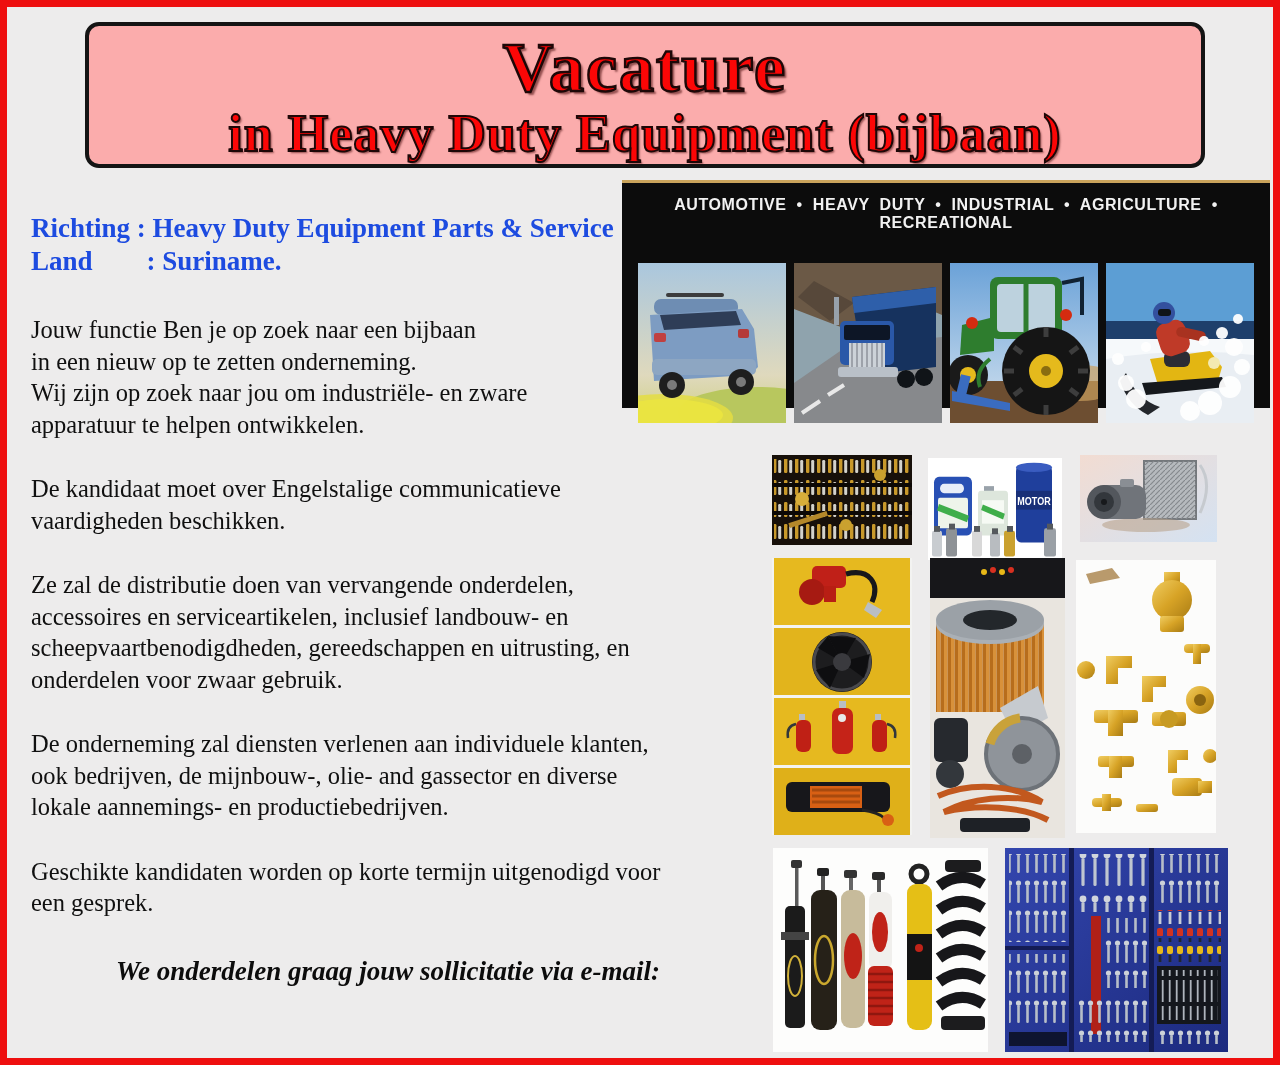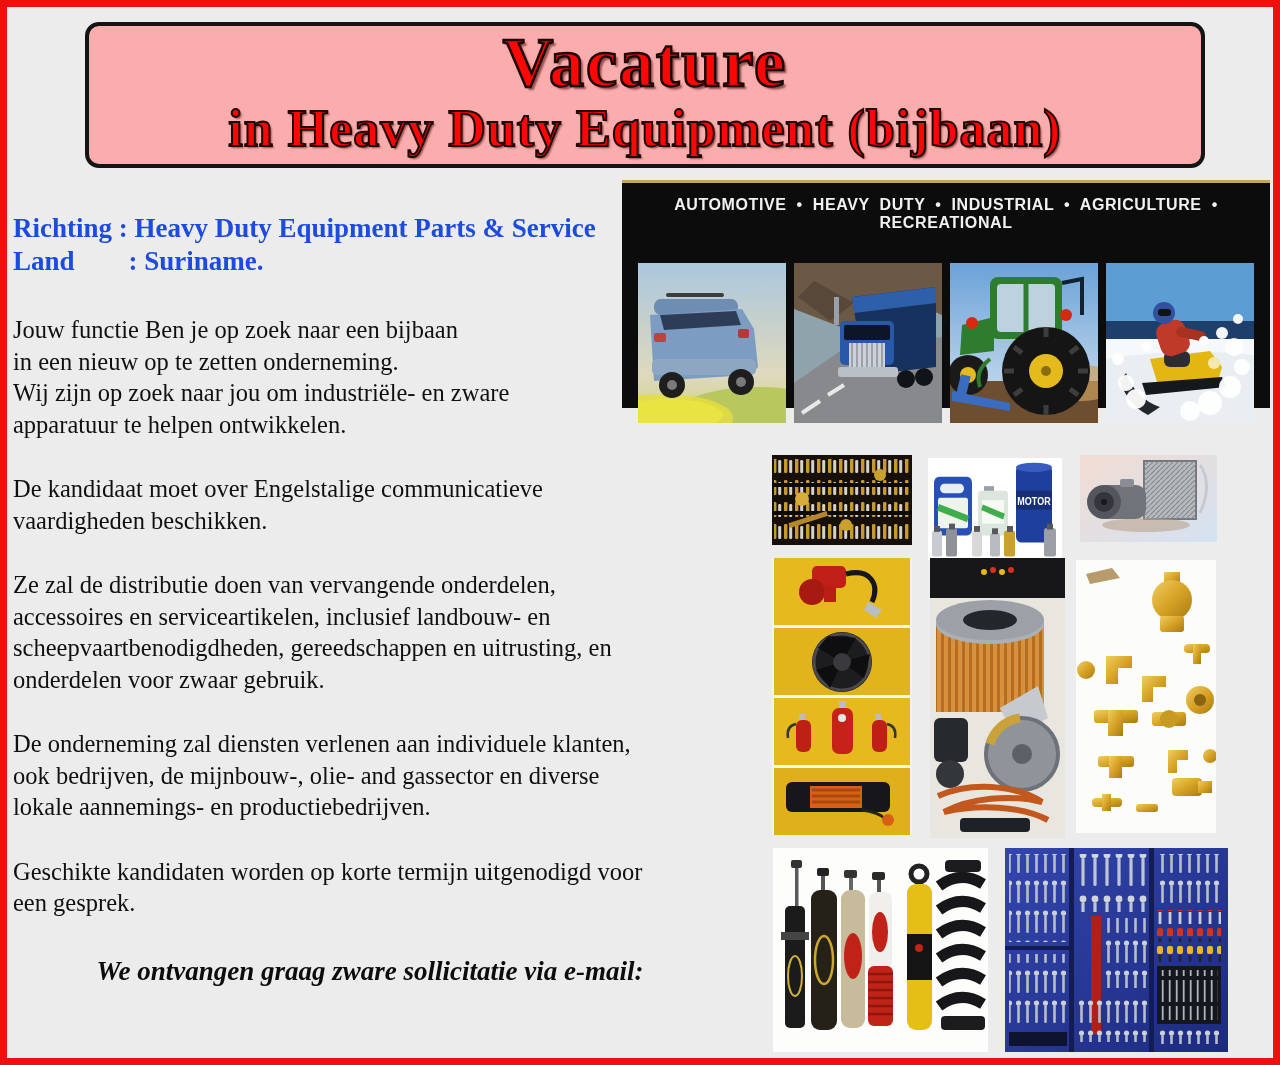--- a/index.html
+++ b/index.html
@@ -8,37 +8,37 @@
     width:1266px;height:1051px;
     border:7px solid #ee0f0f;
     background:#edecec;
     overflow:hidden;
     font-family:"Liberation Serif", serif;
   }
   
   .header-box{
     position:absolute;left:78px;top:15px;width:1112px;height:138px;
     background:#fbacac;border:4px solid #141414;border-radius:14px;
-    display:flex;flex-direction:column;align-items:center;
+    display:flex;flex-direction:column;align-items:center;justify-content:center;
     text-align:center;
   }
   .title{
     font-size:70px;font-weight:bold;color:#fc0606;letter-spacing:2px;
     -webkit-text-stroke:2.5px #1d0707;
     text-shadow:3px 3px 2px rgba(60,0,0,.55);
     line-height:74px;
   }
   .subtitle{
     font-size:52px;font-weight:bold;color:#fc0606;letter-spacing:1px;
     -webkit-text-stroke:2px #1d0707;
     text-shadow:2px 2px 2px rgba(60,0,0,.55);
     line-height:50px;margin-top:4px;
   }
   
-  .left-col{position:absolute;left:6px;top:205px;width:714px;}
+  .left-col{position:absolute;left:24px;top:205px;width:714px;}
   .detail-line{
     font-weight:bold;color:#1d4be0;font-size:27px;line-height:33px;white-space:pre;
   }
   .paras{margin-top:36px;}
   .para{
     font-size:24.5px;line-height:31.5px;color:#101010;
     white-space:pre-line;margin:0 0 33px 0;
   }
   .closing{
     margin:10px auto 0;width:680px;text-align:center;
@@ -95,21 +95,21 @@
 accessoires en serviceartikelen, inclusief landbouw- en
 scheepvaartbenodigdheden, gereedschappen en uitrusting, en
 onderdelen voor zwaar gebruik.</p>
       <p class="para">De onderneming zal diensten verlenen aan individuele klanten,
 ook bedrijven, de mijnbouw-, olie- and gassector en diverse
 lokale aannemings- en productiebedrijven.</p>
       <p class="para">Geschikte kandidaten worden op korte termijn uitgenodigd voor
 een gesprek.</p>
     </div>
     <div class="closing">
-      <div>We ontvangen graag zware sollicitatie via e-mail:</div>
+      <div>We onderdelen graag jouw sollicitatie via e-mail:</div>
     </div>
   </div>
 
   <div class="banner">
     <div class="banner-cats">AUTOMOTIVE • HEAVY DUTY • INDUSTRIAL • AGRICULTURE • RECREATIONAL</div>
     <div class="banner-photos">
 
       <div class="vphoto">
         <svg viewBox="0 0 148 160" preserveAspectRatio="none">
           <defs>

